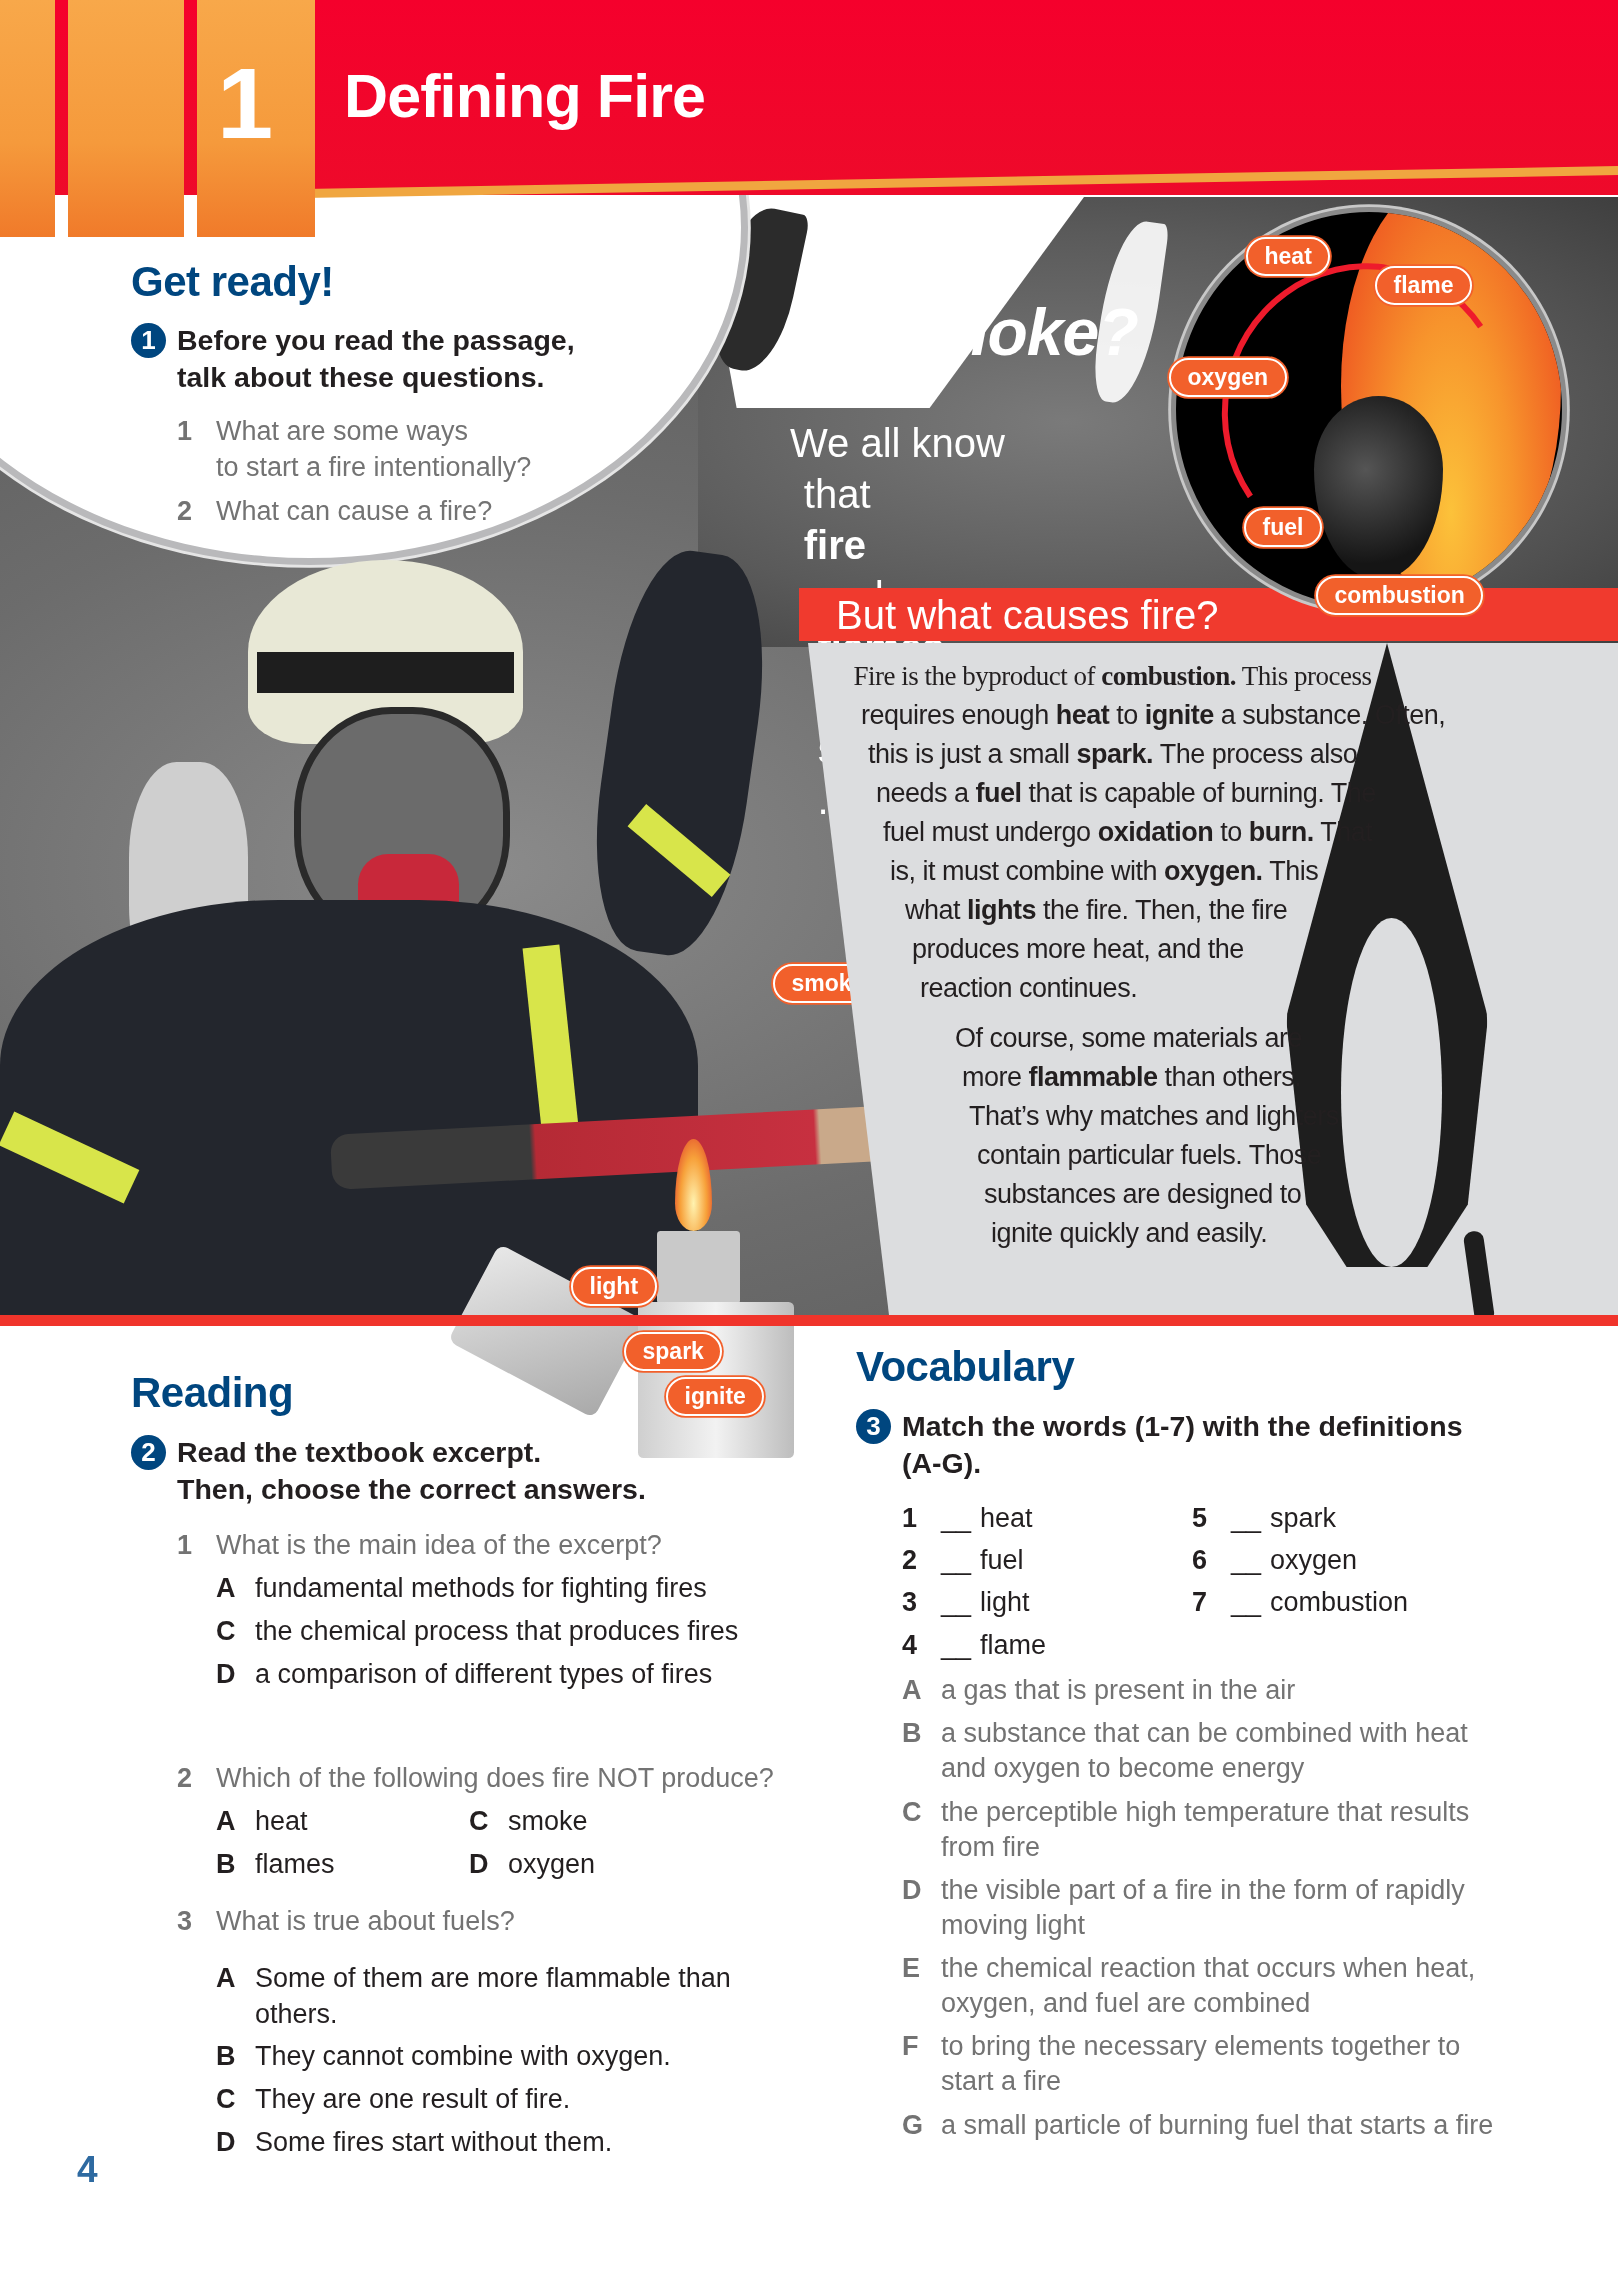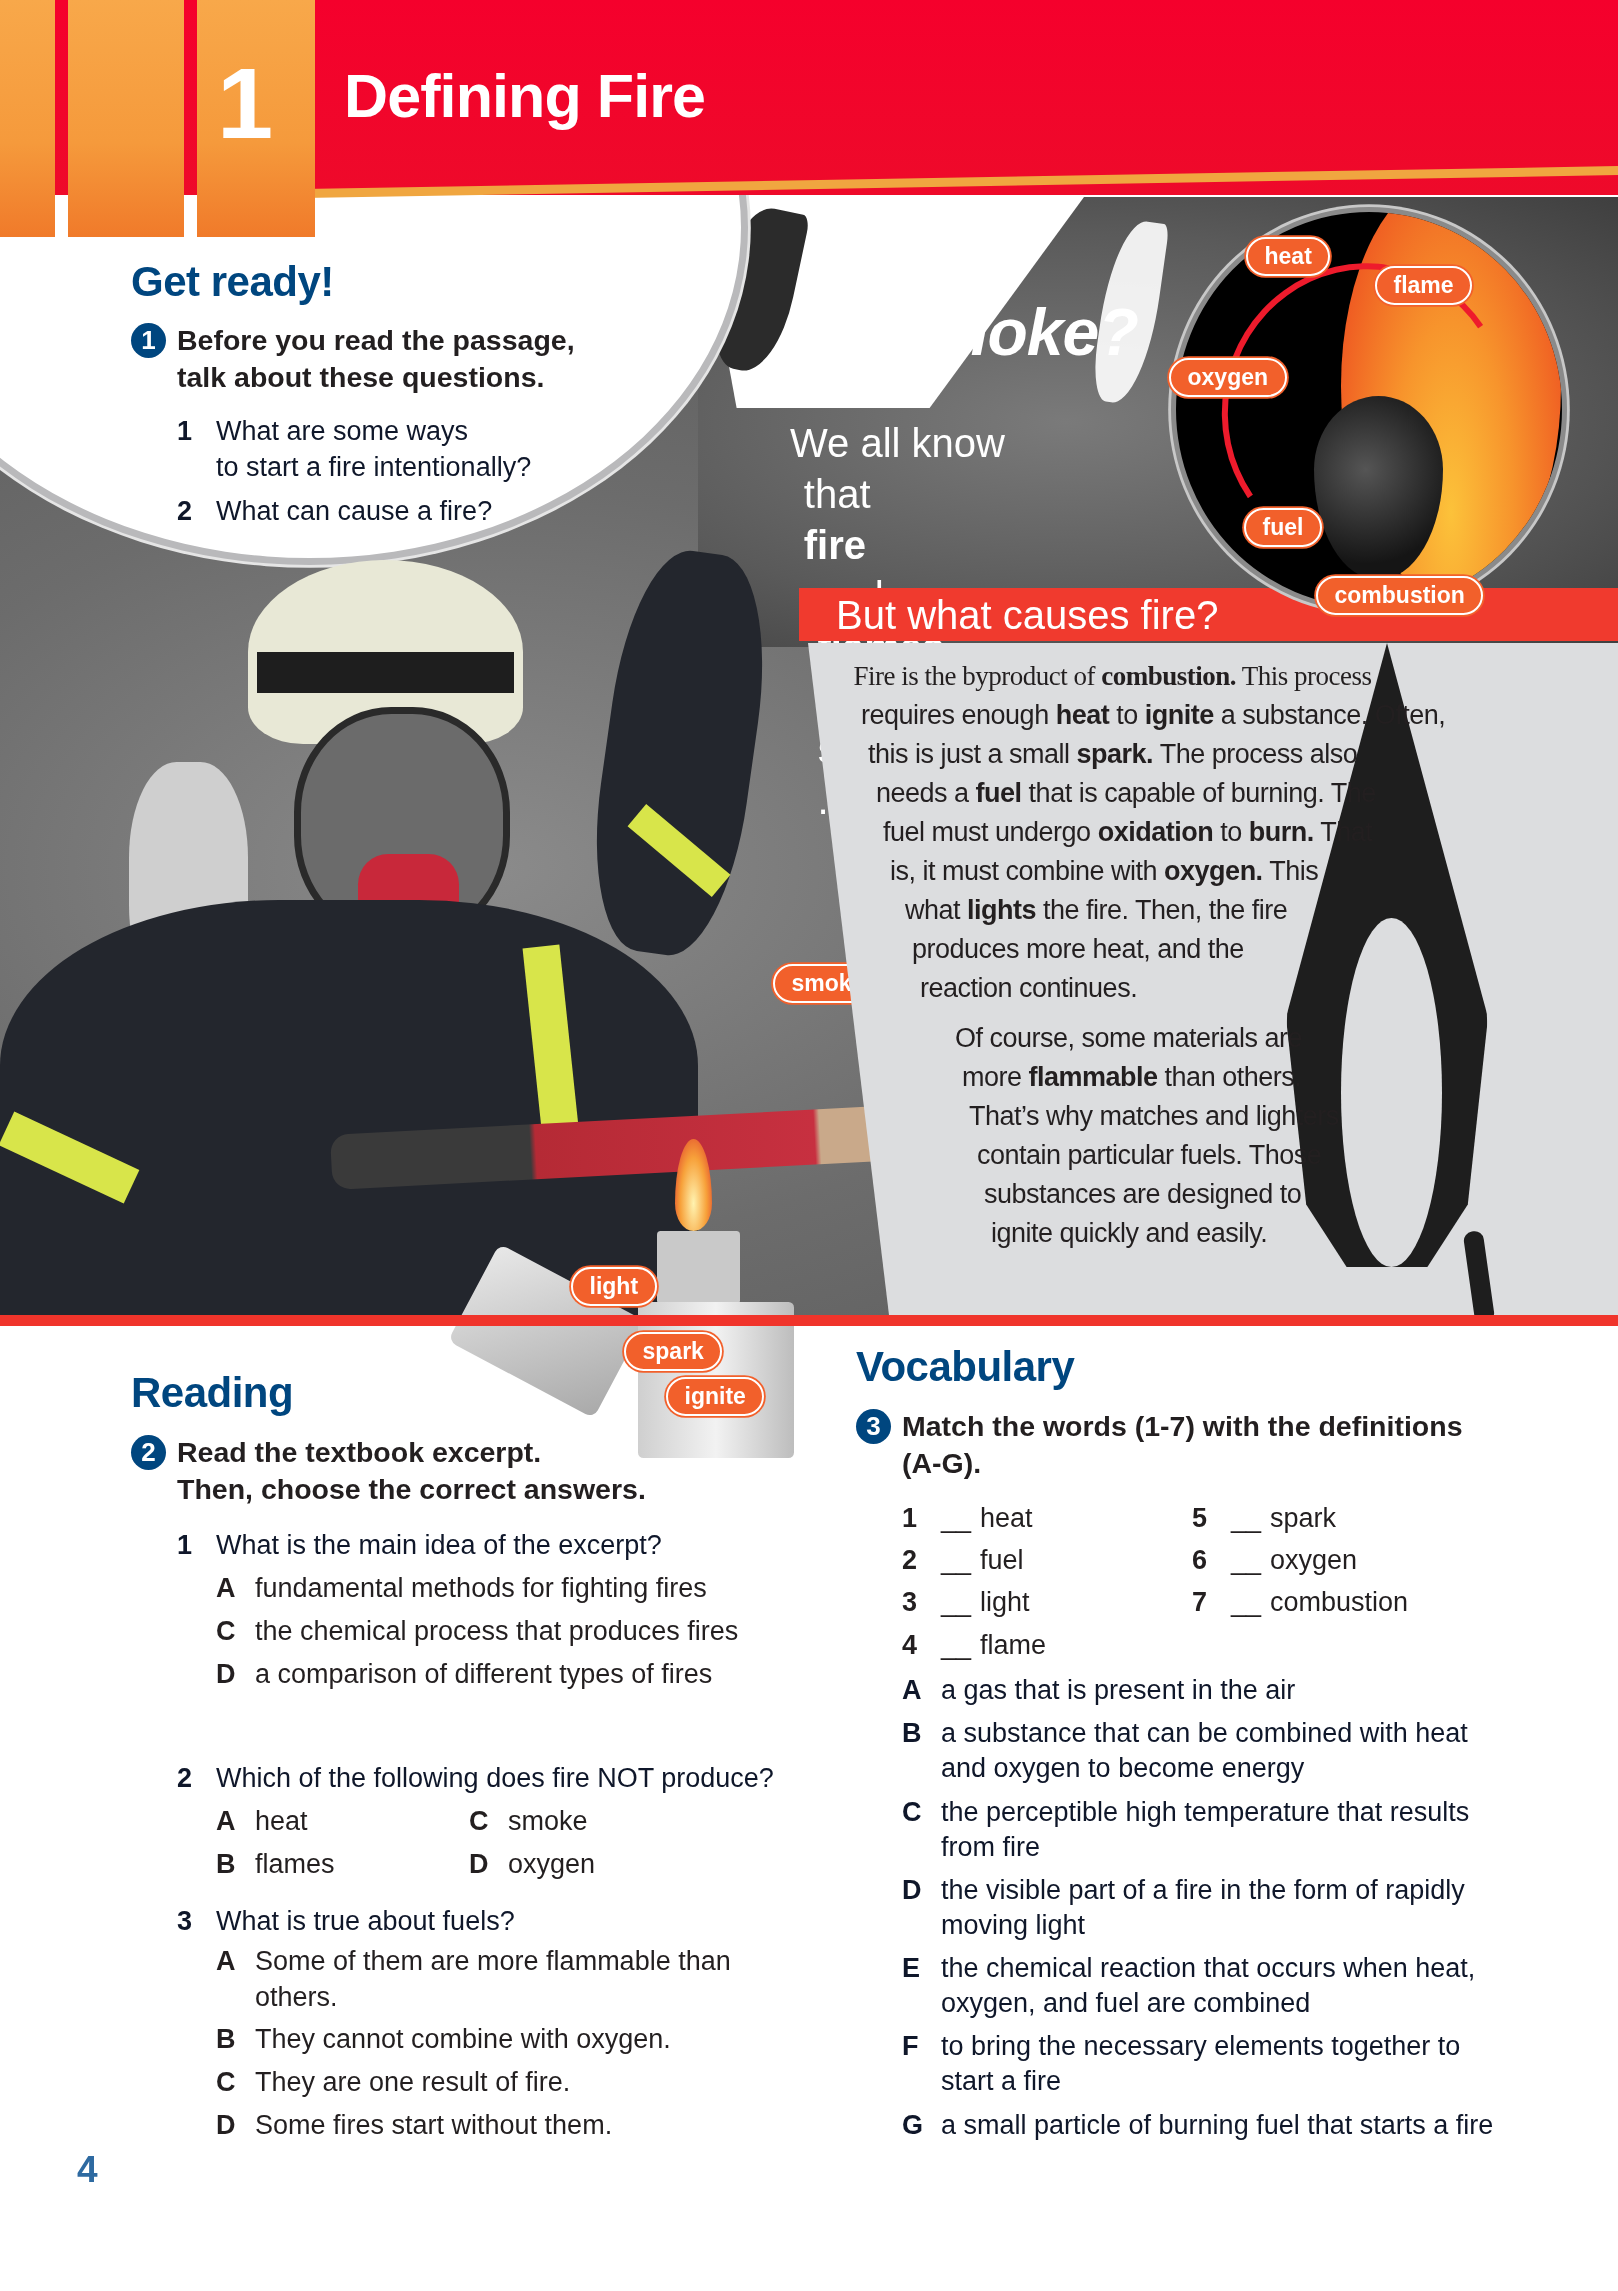--- a/index.html
+++ b/index.html
@@ -42,21 +42,21 @@
   .red-line{left:0;top:1315px;width:1618px;height:11px;background:#f0342b;}
   
   .lighter-lid{left:464px;top:1276px;width:165px;height:110px;background:linear-gradient(135deg,#e8e8e8,#a9a9a9);border-radius:9.2px;transform:rotate(28deg);}
   .lighter-body{left:638px;top:1302px;width:156px;height:156px;background:linear-gradient(90deg,#cfcfcf,#f2f2f2,#bdbdbd);border-radius:5.5px;}
   .lighter-top{left:657px;top:1231px;width:83px;height:73px;background:#c9c9c9;border-radius:3.7px;}
   .lighter-flame{left:675px;top:1139px;width:37px;height:92px;background:radial-gradient(ellipse at 50% 70%,#fff3b0 0%,#f7a13a 50%,#e0402a 90%);border-radius:50% 50% 50% 50%/70% 70% 30% 30%;}
   
   .h2{color:#00467f;font-weight:700;font-size:42px;line-height:1;letter-spacing:-0.5px;}
   .inst{font-weight:700;font-size:28.5px;line-height:37px;color:#231f20;}
   .badge{display:inline-block;width:35px;height:35px;border-radius:50%;background:#00467f;color:#fff;font-weight:700;font-size:26px;text-align:center;line-height:35px;vertical-align:top;margin-right:9.2px;position:absolute;left:-46px;top:0.9px;}
-  .q{font-size:27px;line-height:35px;color:#0f172a;}
+  .q{font-size:27px;line-height:35px;color:#737373;}
   .qn{font-weight:700;display:inline-block;width:39px;}
   .opt{font-size:27px;line-height:43px;}
   .ol{font-weight:700;display:inline-block;width:39px;}
   .pagenum{left:77px;top:2149px;font-size:37px;font-weight:700;color:#2e6aa1;}
 </style>
 </head>
 <body>
 
 <div class="abs photo"></div>
 <div class="abs smoke-panel"></div>
@@ -183,21 +183,21 @@
   <div style="padding-left:39px;margin-top:3.7px;position:relative;width:514px;">
     <div class="opt"><span class="ol">A</span><span>heat</span></div>
     <div class="opt"><span class="ol">B</span><span>flames</span></div>
     <div class="opt" style="position:absolute;left:292px;top:0;"><span class="ol">C</span><span>smoke</span></div>
     <div class="opt" style="position:absolute;left:292px;top:43px;"><span class="ol">D</span><span>oxygen</span></div>
   </div>
 </div>
 
 <div class="abs" style="left:177px;top:1904px;">
   <div class="q"><span class="qn">3</span><span>What is true about fuels?</span></div>
-  <div style="padding-left:39px;margin-top:0;">
+  <div style="padding-left:39px;margin-top:17px;">
     <div class="opt" style="line-height:36px;padding:3.7px 0;"><span class="ol">A</span><span>Some of them are more flammable than</span><br><span class="ol"></span><span>others.</span></div>
     <div class="opt"><span class="ol">B</span><span>They cannot combine with oxygen.</span></div>
     <div class="opt"><span class="ol">C</span><span>They are one result of fire.</span></div>
     <div class="opt"><span class="ol">D</span><span>Some fires start without them.</span></div>
   </div>
 </div>
 
 <div class="abs h2" style="left:856px;top:1346px;">Vocabulary</div>
 <div class="abs inst" style="left:902px;top:1408px;">
   <span class="badge">3</span>

